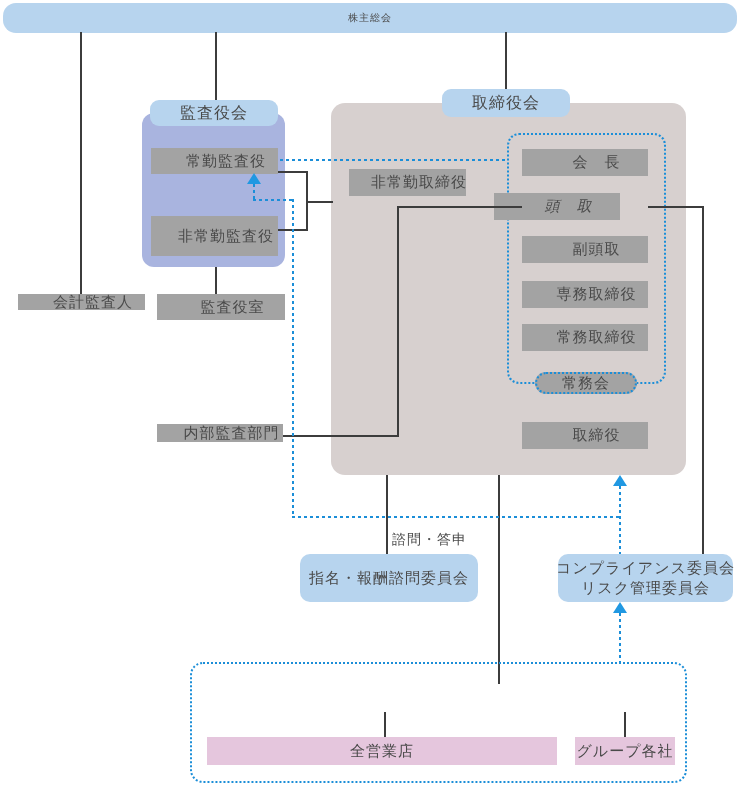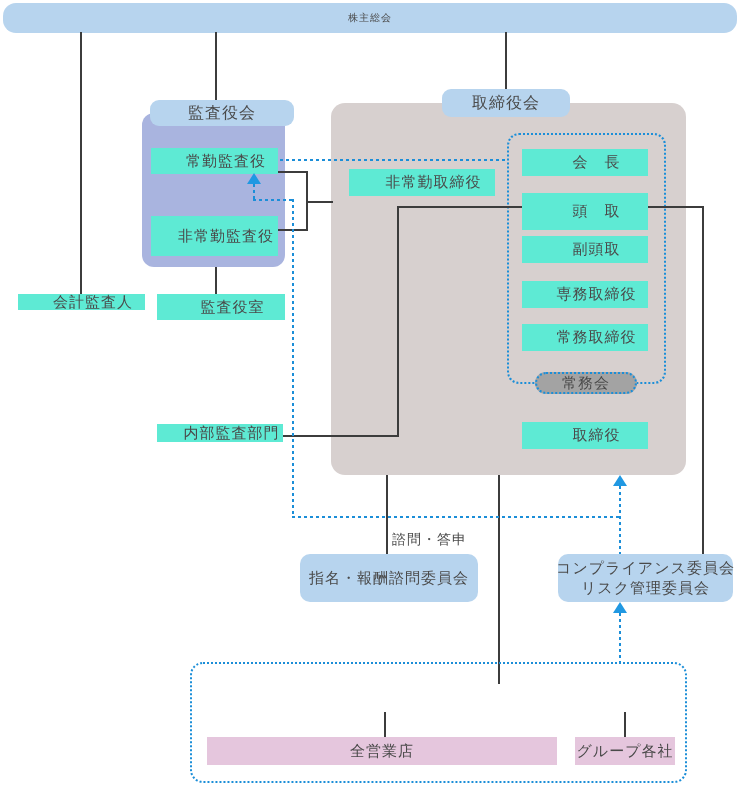--- a/index.html
+++ b/index.html
@@ -5,21 +5,21 @@
   html,body { margin:0; padding:0; background:#ffffff; }
   #stage {
     position:relative; width:740px; height:789px; background:#ffffff;
     font-family:"Liberation Sans","DejaVu Sans",sans-serif;
     color:#4a4a4a; overflow:hidden;
   }
   .box {
     position:absolute; display:flex; align-items:center; justify-content:center;
     font-size:15px; letter-spacing:1px; white-space:pre; box-sizing:border-box;
   }
-  .yellow { background:#5eead4;padding-left:23px; }
+  .yellow { background:#a3a3a3;padding-left:23px; }
   .blue   { background:#b7d4ee; border-radius:10px; }
   .pink   { background:#e5c6dd; }
   .peri   { background:#a9b4df; border-radius:12px; }
   .grayc  { background:#d7d0cf; border-radius:14px; }
   .tab    { background:#b7d4ee; border-radius:9px; font-size:16px; }
   .hline { position:absolute; height:2px; background:#3c3c3c; }
   .vline { position:absolute; width:2px;  background:#3c3c3c; }
   .dh { position:absolute; height:2px; background:repeating-linear-gradient(90deg,#1b8ed8 0 3px,transparent 3px 6px); }
   .dv { position:absolute; width:2px;  background:repeating-linear-gradient(180deg,#1b8ed8 0 3px,transparent 3px 6px); }
   .dashedrect { position:absolute; border:2px dotted #1b8ed8; box-sizing:border-box; }
@@ -34,35 +34,35 @@
 
 <div id="stage">
 
   <div class="box blue" style="left:3px; top:3px; width:734px; height:30px; border-radius:13px; font-size:10px;">株主総会</div>
 
   <div class="vline" style="left:80px; top:32px; height:262px;"></div>
   <div class="vline" style="left:215px; top:32px; height:68px;"></div>
   <div class="vline" style="left:505px; top:32px; height:57px;"></div>
 
   <div class="peri" style="position:absolute; left:142px; top:113px; width:143px; height:154px;"></div>
-  <div class="box tab" style="left:150px; top:100px; width:144px; height:26px;">監査役会</div>
+  <div class="box tab" style="left:150px; top:100px; width:128px; height:26px;">監査役会</div>
   <div class="box yellow" style="left:151px; top:148px; width:127px; height:26px;">常勤監査役</div>
   <div class="box yellow" style="left:151px; top:216px; width:127px; height:40px;">非常勤監査役</div>
   <div class="vline" style="left:215px; top:267px; height:27px;"></div>
 
   <div class="box yellow" style="left:18px; top:294px; width:127px; height:16px;">会計監査人</div>
   <div class="box yellow" style="left:157px; top:294px; width:128px; height:26px;">監査役室</div>
 
   <div class="grayc" style="position:absolute; left:331px; top:103px; width:355px; height:372px;"></div>
   <div class="box tab" style="left:442px; top:89px; width:128px; height:28px;">取締役会</div>
-  <div class="box yellow" style="left:349px; top:169px; width:146px; height:27px;">非常勤取締役</div>
+  <div class="box yellow" style="left:349px; top:169px; width:117px; height:27px;">非常勤取締役</div>
 
   <div class="dashedrect" style="left:507px; top:133px; width:159px; height:251px; border-radius:12px;"></div>
   <div class="box yellow" style="left:522px; top:149px; width:126px; height:27px;">会　長</div>
-  <div class="box yellow" style="left:522px; top:193px; width:126px; height:37px;">頭　取</div>
+  <div class="box yellow" style="left:494px; top:193px; width:126px; height:27px;font-style:italic;">頭　取</div>
   <div class="box yellow" style="left:522px; top:236px; width:126px; height:27px;">副頭取</div>
   <div class="box yellow" style="left:522px; top:281px; width:126px; height:27px;">専務取締役</div>
   <div class="box yellow" style="left:522px; top:324px; width:126px; height:27px;">常務取締役</div>
   <div class="box" style="left:535px; top:372px; width:102px; height:22px; background:#a3a3a3; border:2px dotted #1b8ed8; border-radius:13px;">常務会</div>
   <div class="box yellow" style="left:522px; top:422px; width:126px; height:27px;">取締役</div>
 
   <div class="box yellow" style="left:157px; top:424px; width:126px; height:18px;">内部監査部門</div>
 
   <div class="hline" style="left:278px; top:171px; width:30px;"></div>
   <div class="hline" style="left:278px; top:229px; width:30px;"></div>

